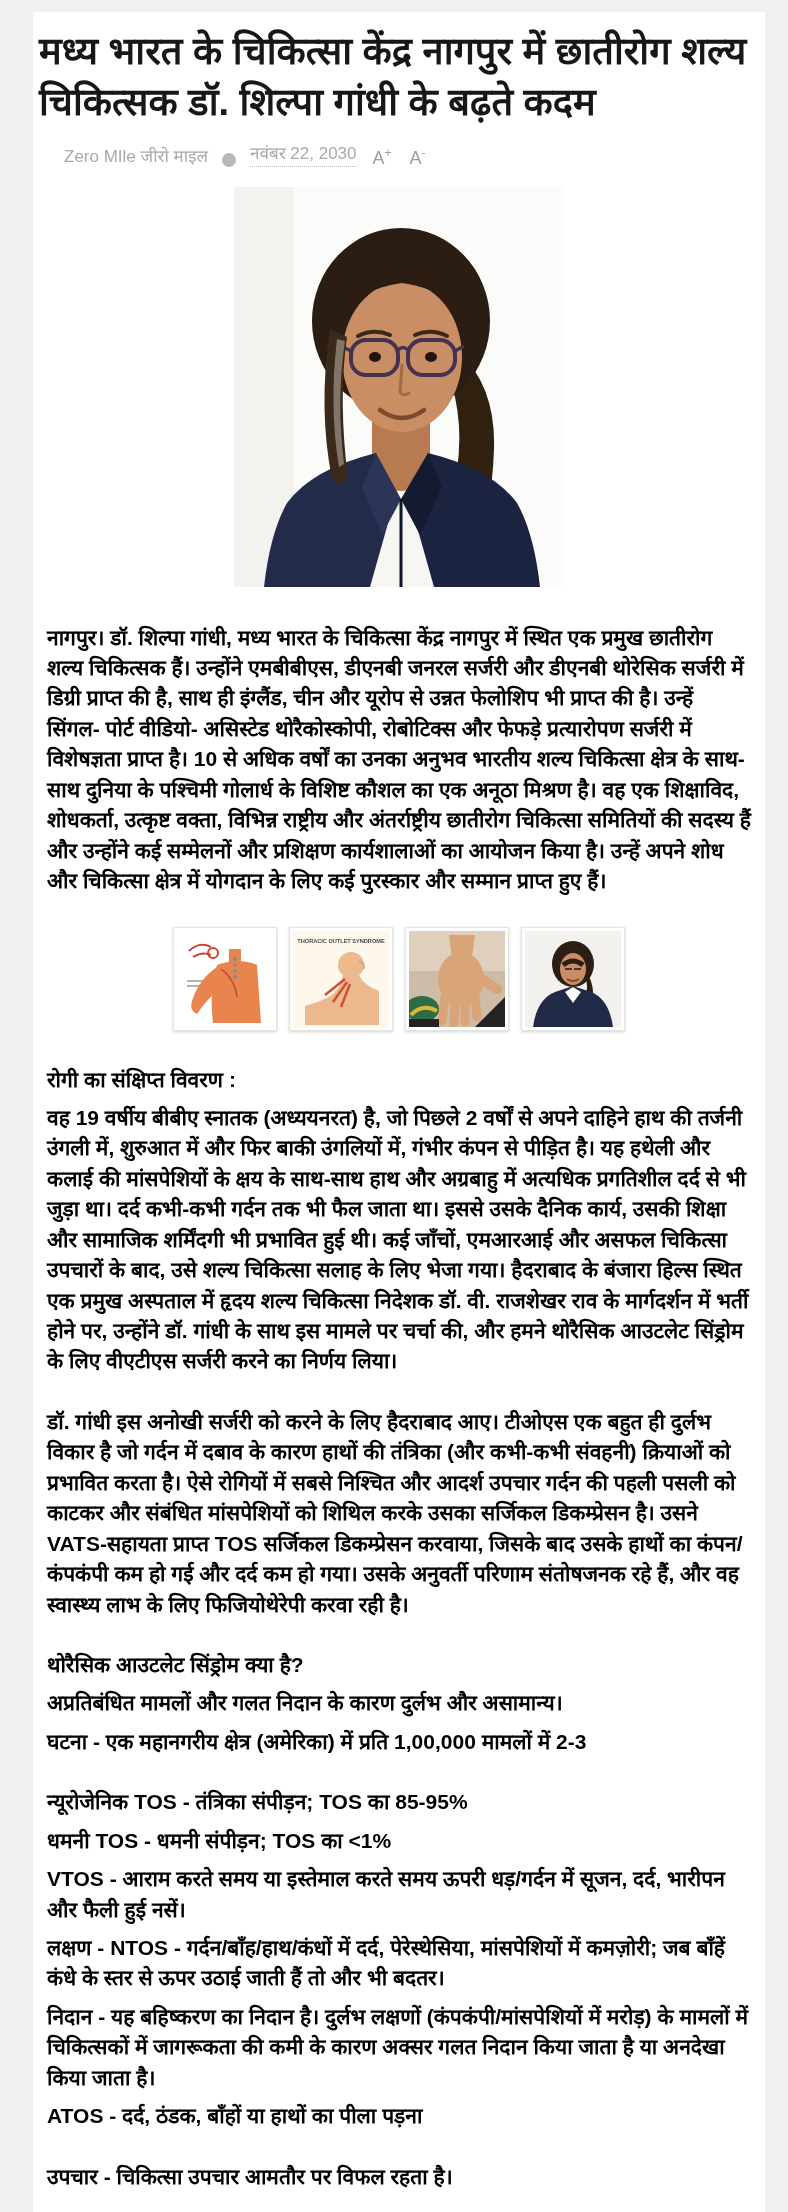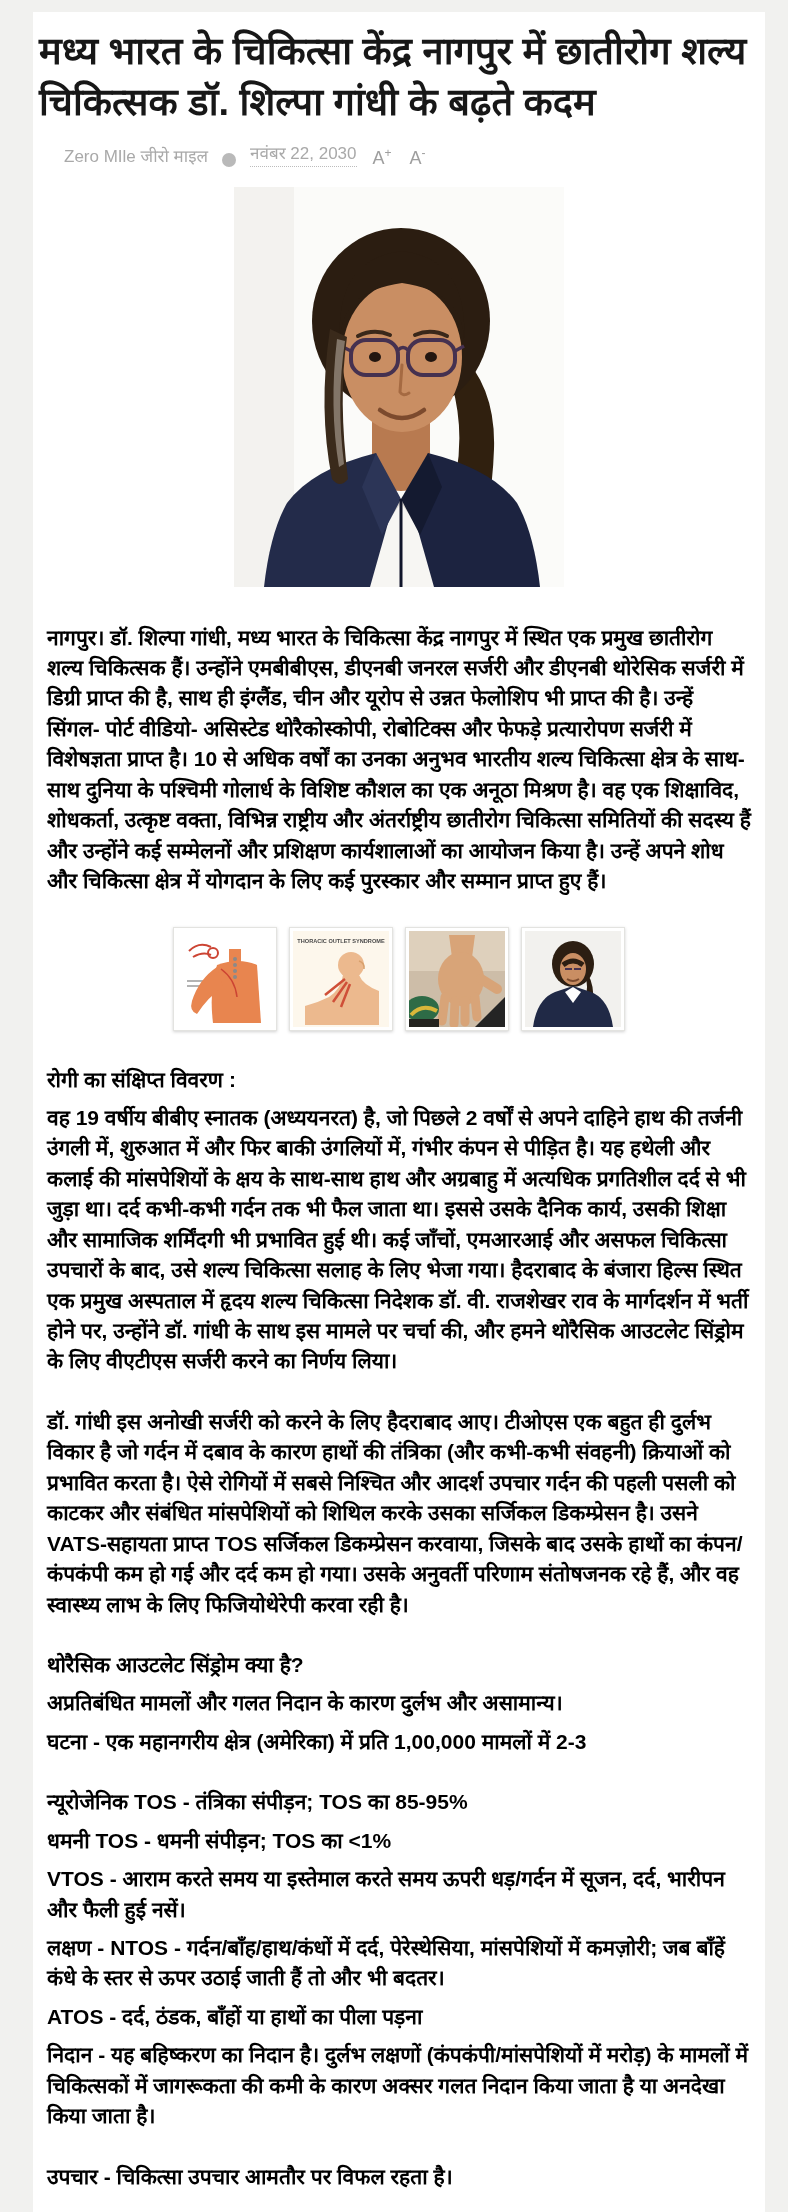--- a/index.html
+++ b/index.html
@@ -181,22 +181,22 @@
       <p class="line">थोरैसिक आउटलेट सिंड्रोम क्या है?</p>
       <p class="line">अप्रतिबंधित मामलों और गलत निदान के कारण दुर्लभ और असामान्य।</p>
       <p class="line">घटना - एक महानगरीय क्षेत्र (अमेरिका) में प्रति 1,00,000 मामलों में 2-3</p>
     </div>
 
     <div class="block">
       <p class="line">न्यूरोजेनिक TOS - तंत्रिका संपीड़न; TOS का 85-95%</p>
       <p class="line">धमनी TOS - धमनी संपीड़न;  TOS का &lt;1%</p>
       <p class="line">VTOS - आराम करते समय या इस्तेमाल करते समय ऊपरी धड़/गर्दन में सूजन, दर्द, भारीपन और फैली हुई नसें।</p>
       <p class="line">लक्षण - NTOS - गर्दन/बाँह/हाथ/कंधों में दर्द, पेरेस्थेसिया, मांसपेशियों में कमज़ोरी; जब बाँहें कंधे के स्तर से ऊपर उठाई जाती हैं तो और भी बदतर।</p>
+      <p class="line">निदान - यह बहिष्करण का निदान है। दुर्लभ लक्षणों (कंपकंपी/मांसपेशियों में मरोड़) के मामलों में चिकित्सकों में जागरूकता की कमी के कारण अक्सर गलत निदान किया जाता है या अनदेखा किया जाता है।</p>
       <p class="line">ATOS - दर्द, ठंडक, बाँहों या हाथों का पीला पड़ना</p>
-      <p class="line">निदान - यह बहिष्करण का निदान है। दुर्लभ लक्षणों (कंपकंपी/मांसपेशियों में मरोड़) के मामलों में चिकित्सकों में जागरूकता की कमी के कारण अक्सर गलत निदान किया जाता है या अनदेखा किया जाता है।</p>
     </div>
 
     <div class="block">
       <p class="line">उपचार - चिकित्सा उपचार आमतौर पर विफल रहता है।</p>
 
     </div>
 
   </div>
 </div>
 

